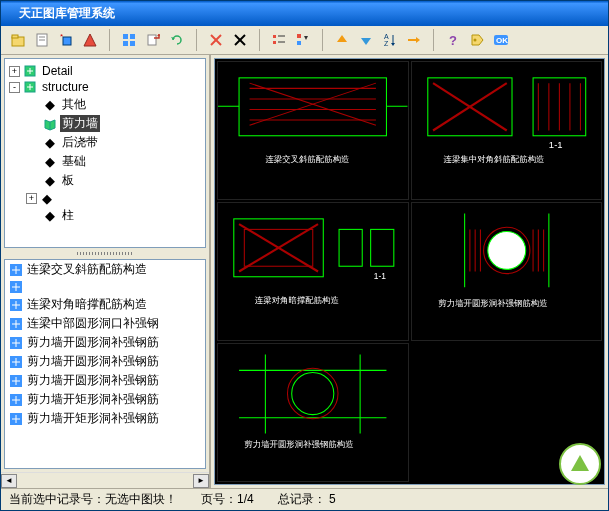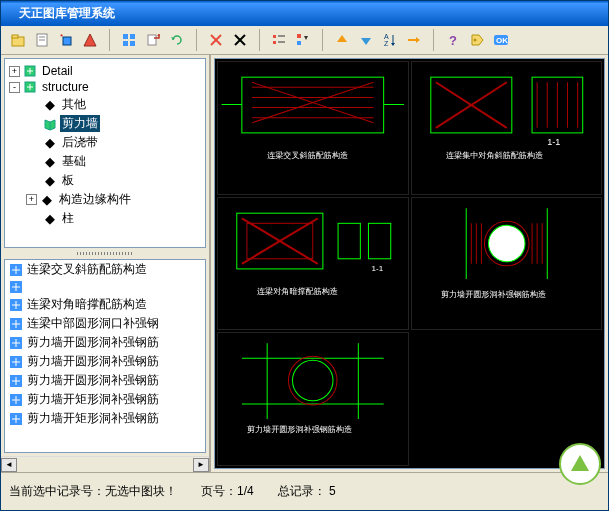--- a/index.html
+++ b/index.html
@@ -12,31 +12,31 @@
 .tb-btn { width: 22px; height: 22px; display: flex; align-items: center; justify-content: center; cursor: pointer; border: 1px solid transparent; }
 .content { flex: 1; display: flex; background: #ece9d8; overflow: hidden; }
 .left-panel { width: 210px; display: flex; flex-direction: column; border-right: 2px solid #aca899; }
 .tree-pane { flex: 0 0 190px; background: #fff; border: 1px solid #7f9db9; margin: 3px; overflow: auto; position: relative; }
 .tree { padding: 4px; }
 .tree-node { display: flex; align-items: center; padding: 1px 0; gap: 3px; cursor: pointer; }
 .tree-indent { width: 14px; display: inline-block; }
 .tree-expand { width: 11px; height: 11px; border: 1px solid #808080; display: inline-flex; align-items: center; justify-content: center; font-size: 9px; line-height: 1; background: #fff; color: #000; cursor: pointer; }
 .tree-icon { width: 14px; height: 14px; display: inline-flex; align-items: center; justify-content: center; }
 .tree-label { padding: 0 2px; }
-.tree-label.selected { background: #0c4a6e; color: #fff; }
+.tree-label.selected { background: #404040; color: #fff; }
 .tree-deco { font-size: 13px; }
 .list-pane { flex: 1; background: #fff; border: 1px solid #7f9db9; margin: 3px; overflow: auto; }
 .list-item { display: flex; align-items: center; gap: 4px; padding: 1px 4px; cursor: pointer; }
 .list-icon { width: 14px; height: 14px; display: flex; align-items: center; justify-content: center; }
 .splitter-h { height: 5px; background: #ece9d8; position: relative; }
 .splitter-h::after { content: ""; position: absolute; left: 50%; transform: translateX(-50%); top: 1px; width: 56px; height: 3px; background: repeating-linear-gradient(to right, #808080 0 1px, transparent 1px 3px); }
 .preview-pane { flex: 1; background: #000; margin: 3px; border: 1px solid #7f9db9; display: grid; grid-template-columns: 1fr 1fr; grid-template-rows: 1fr 1fr 1fr; gap: 2px; padding: 2px; overflow: auto; }
 .preview-cell { background: #000; border: 1px solid #222; display: flex; align-items: center; justify-content: center; position: relative; overflow: hidden; }
 .preview-cell svg { width: 100%; height: 100%; }
-.statusbar { background: #ece9d8; border-top: 1px solid #aca899; padding: 10px 8px; display: flex; gap: 24px; font-size: 12px; }
+.statusbar { background: #ece9d8; border-top: 1px solid #aca899; padding: 2px 8px; display: flex; gap: 24px; font-size: 12px; }
 .watermark { position: absolute; right: 8px; bottom: 26px; width: 42px; height: 42px; pointer-events: none; }
 .scrollbar-h { height: 16px; background: #ece9d8; border-top: 1px solid #ddd; display: flex; align-items: center; }
 .sb-btn { width: 16px; height: 14px; background: #e8e8e8; border: 1px solid #888; display: flex; align-items: center; justify-content: center; font-size: 8px; cursor: pointer; }
 .sb-track { flex: 1; }
 </style>
 </head>
 <body>
 
 <div class="window">
   <div class="titlebar">
@@ -234,21 +234,20 @@
           <div class="tree-node">
               <span class="tree-indent"></span>
               <span class="tree-indent"></span>
               <span class="tree-icon tree-deco">◆</span>
               <span class="tree-label">板</span>
             </div>
           <div class="tree-node">
               <span class="tree-indent"></span>
               <span class="tree-expand">+</span>
               <span class="tree-icon tree-deco">◆</span>
-              <span class="tree-label">构造边缘构件</span>
             </div>
           <div class="tree-node">
               <span class="tree-indent"></span>
               <span class="tree-indent"></span>
               <span class="tree-icon tree-deco">◆</span>
               <span class="tree-label">柱</span>
             </div>
         </div>
       </div>
       <div class="splitter-h"></div>

